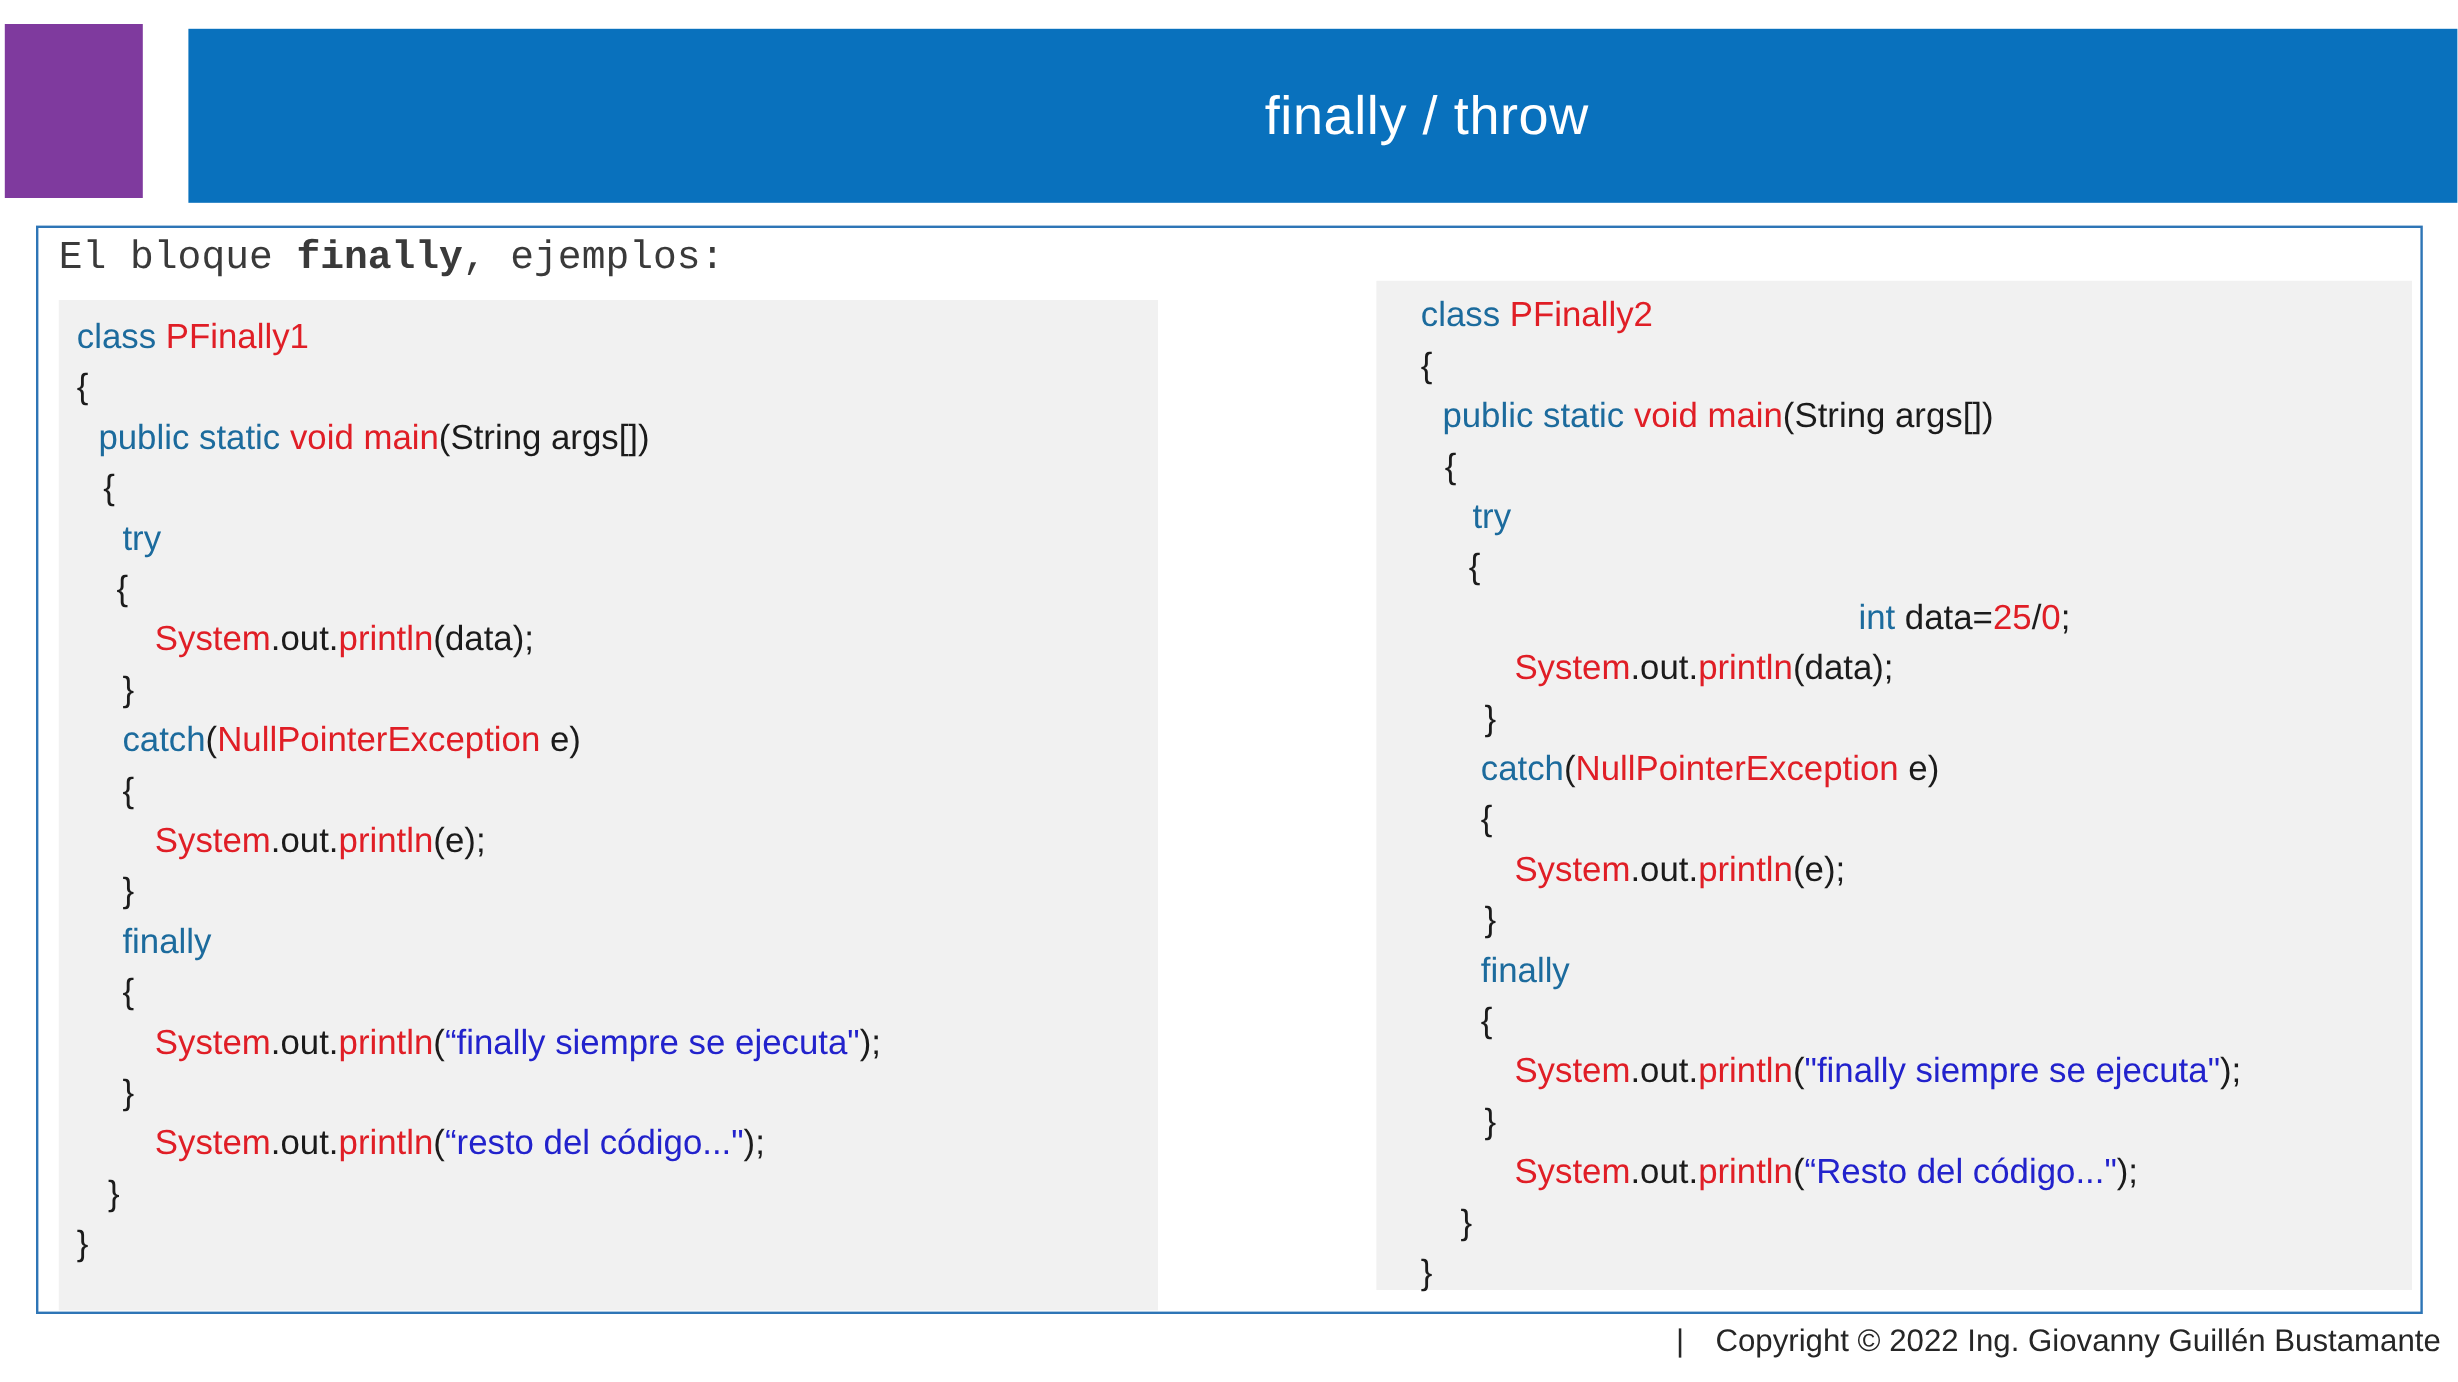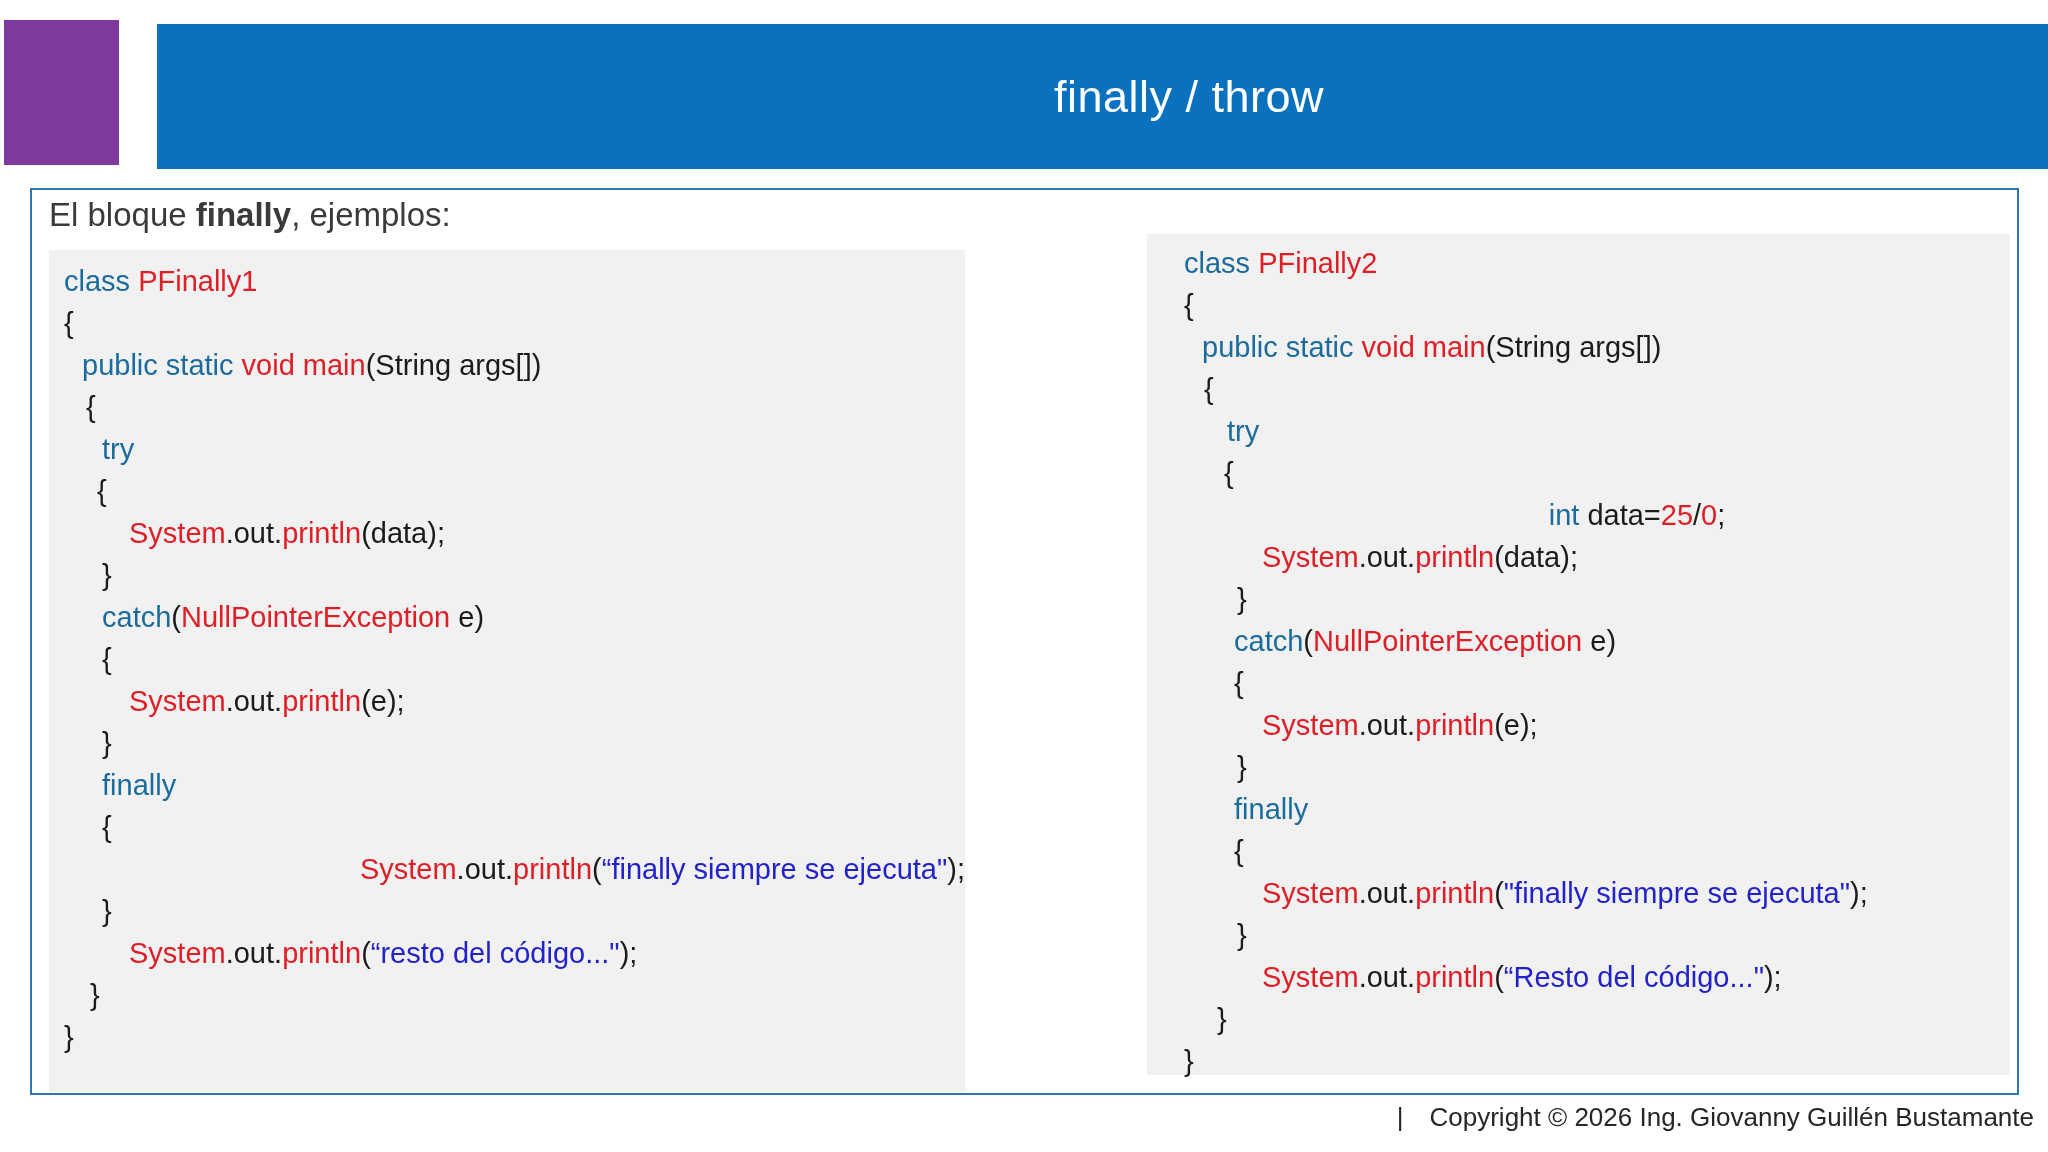--- a/index.html
+++ b/index.html
@@ -23,21 +23,21 @@
     color:#ffffff;font-size:45px;font-weight:400;letter-spacing:0.5px;
     padding-left:22px;
   }
   .content-box{
     position:absolute;left:30px;top:188px;width:1989px;height:907px;
     background:#ffffff;border:2px solid var(--panel-border);
     box-sizing:border-box;
   }
   .heading{
     position:absolute;left:17px;top:6px;
-    font-size:33px;color:var(--heading-text);
+    font-size:33px;color:var(--heading-text);font-family:Liberation Mono, monospace;
   }
   .heading b{font-weight:700;}
   .code-block{
     position:absolute;background:var(--code-bg);
     font-size:29px;
   }
   .code-block.left{left:17px;top:60px;width:916px;height:842px;padding:10px 0 0 15px;box-sizing:border-box;}
   .code-block.right{left:1115px;top:44px;width:863px;height:841px;padding:8px 0 0 37px;box-sizing:border-box;}
   .code-line{height:42px;line-height:42px;white-space:pre;}
   .seg-kw{color:var(--keyword);}
@@ -68,21 +68,21 @@
         <div class="code-line" style="padding-left: 38px;"><span class="seg-kw">try</span></div>
         <div class="code-line" style="padding-left: 33px;"><span class="seg-plain">{</span></div>
         <div class="code-line" style="padding-left: 65px;"><span class="seg-red">System</span><span class="seg-plain">.out.</span><span class="seg-red">println</span><span class="seg-plain">(data);</span></div>
         <div class="code-line" style="padding-left: 38px;"><span class="seg-plain">}</span></div>
         <div class="code-line" style="padding-left: 38px;"><span class="seg-kw">catch</span><span class="seg-plain">(</span><span class="seg-red">NullPointerException</span><span class="seg-plain"> e)</span></div>
         <div class="code-line" style="padding-left: 38px;"><span class="seg-plain">{</span></div>
         <div class="code-line" style="padding-left: 65px;"><span class="seg-red">System</span><span class="seg-plain">.out.</span><span class="seg-red">println</span><span class="seg-plain">(e);</span></div>
         <div class="code-line" style="padding-left: 38px;"><span class="seg-plain">}</span></div>
         <div class="code-line" style="padding-left: 38px;"><span class="seg-kw">finally</span></div>
         <div class="code-line" style="padding-left: 38px;"><span class="seg-plain">{</span></div>
-        <div class="code-line" style="padding-left: 65px; text-align: right;"><span class="seg-red">System</span><span class="seg-plain">.out.</span><span class="seg-red">println</span><span class="seg-plain">(</span><span class="seg-str">“finally siempre se ejecuta"</span><span class="seg-plain">);</span></div>
+        <div class="code-line" style="padding-left: 65px;"><span class="seg-red">System</span><span class="seg-plain">.out.</span><span class="seg-red">println</span><span class="seg-plain">(</span><span class="seg-str">“finally siempre se ejecuta"</span><span class="seg-plain">);</span></div>
         <div class="code-line" style="padding-left: 38px;"><span class="seg-plain">}</span></div>
         <div class="code-line" style="padding-left: 65px;"><span class="seg-red">System</span><span class="seg-plain">.out.</span><span class="seg-red">println</span><span class="seg-plain">(</span><span class="seg-str">“resto del código..."</span><span class="seg-plain">);</span></div>
         <div class="code-line" style="padding-left: 26px;"><span class="seg-plain">}</span></div>
         <div class="code-line" style="padding-left: 0px;"><span class="seg-plain">}</span></div>
       </div>
     <div class="code-block right">
         <div class="code-line" style="padding-left: 0px;"><span class="seg-kw">class </span><span class="seg-red">PFinally2</span></div>
         <div class="code-line" style="padding-left: 0px;"><span class="seg-plain">{</span></div>
         <div class="code-line" style="padding-left: 18px;"><span class="seg-kw">public static </span><span class="seg-red">void main</span><span class="seg-plain">(String args[])</span></div>
         <div class="code-line" style="padding-left: 20px;"><span class="seg-plain">{</span></div>
@@ -99,15 +99,15 @@
         <div class="code-line" style="padding-left: 50px;"><span class="seg-plain">{</span></div>
         <div class="code-line" style="padding-left: 78px;"><span class="seg-red">System</span><span class="seg-plain">.out.</span><span class="seg-red">println</span><span class="seg-plain">(</span><span class="seg-str">"finally siempre se ejecuta"</span><span class="seg-plain">);</span></div>
         <div class="code-line" style="padding-left: 53px;"><span class="seg-plain">}</span></div>
         <div class="code-line" style="padding-left: 78px;"><span class="seg-red">System</span><span class="seg-plain">.out.</span><span class="seg-red">println</span><span class="seg-plain">(</span><span class="seg-str">“Resto del código..."</span><span class="seg-plain">);</span></div>
         <div class="code-line" style="padding-left: 33px;"><span class="seg-plain">}</span></div>
         <div class="code-line" style="padding-left: 0px;"><span class="seg-plain">}</span></div>
       </div>
   </div>
   <div class="footer">
     <span>|</span>
-    <span>Copyright © 2026 Ing. Giovanny Guillén Bustamante</span>
+    <span>Copyright © 2022 Ing. Giovanny Guillén Bustamante</span>
   </div>
 </div>
 
 </body></html>

